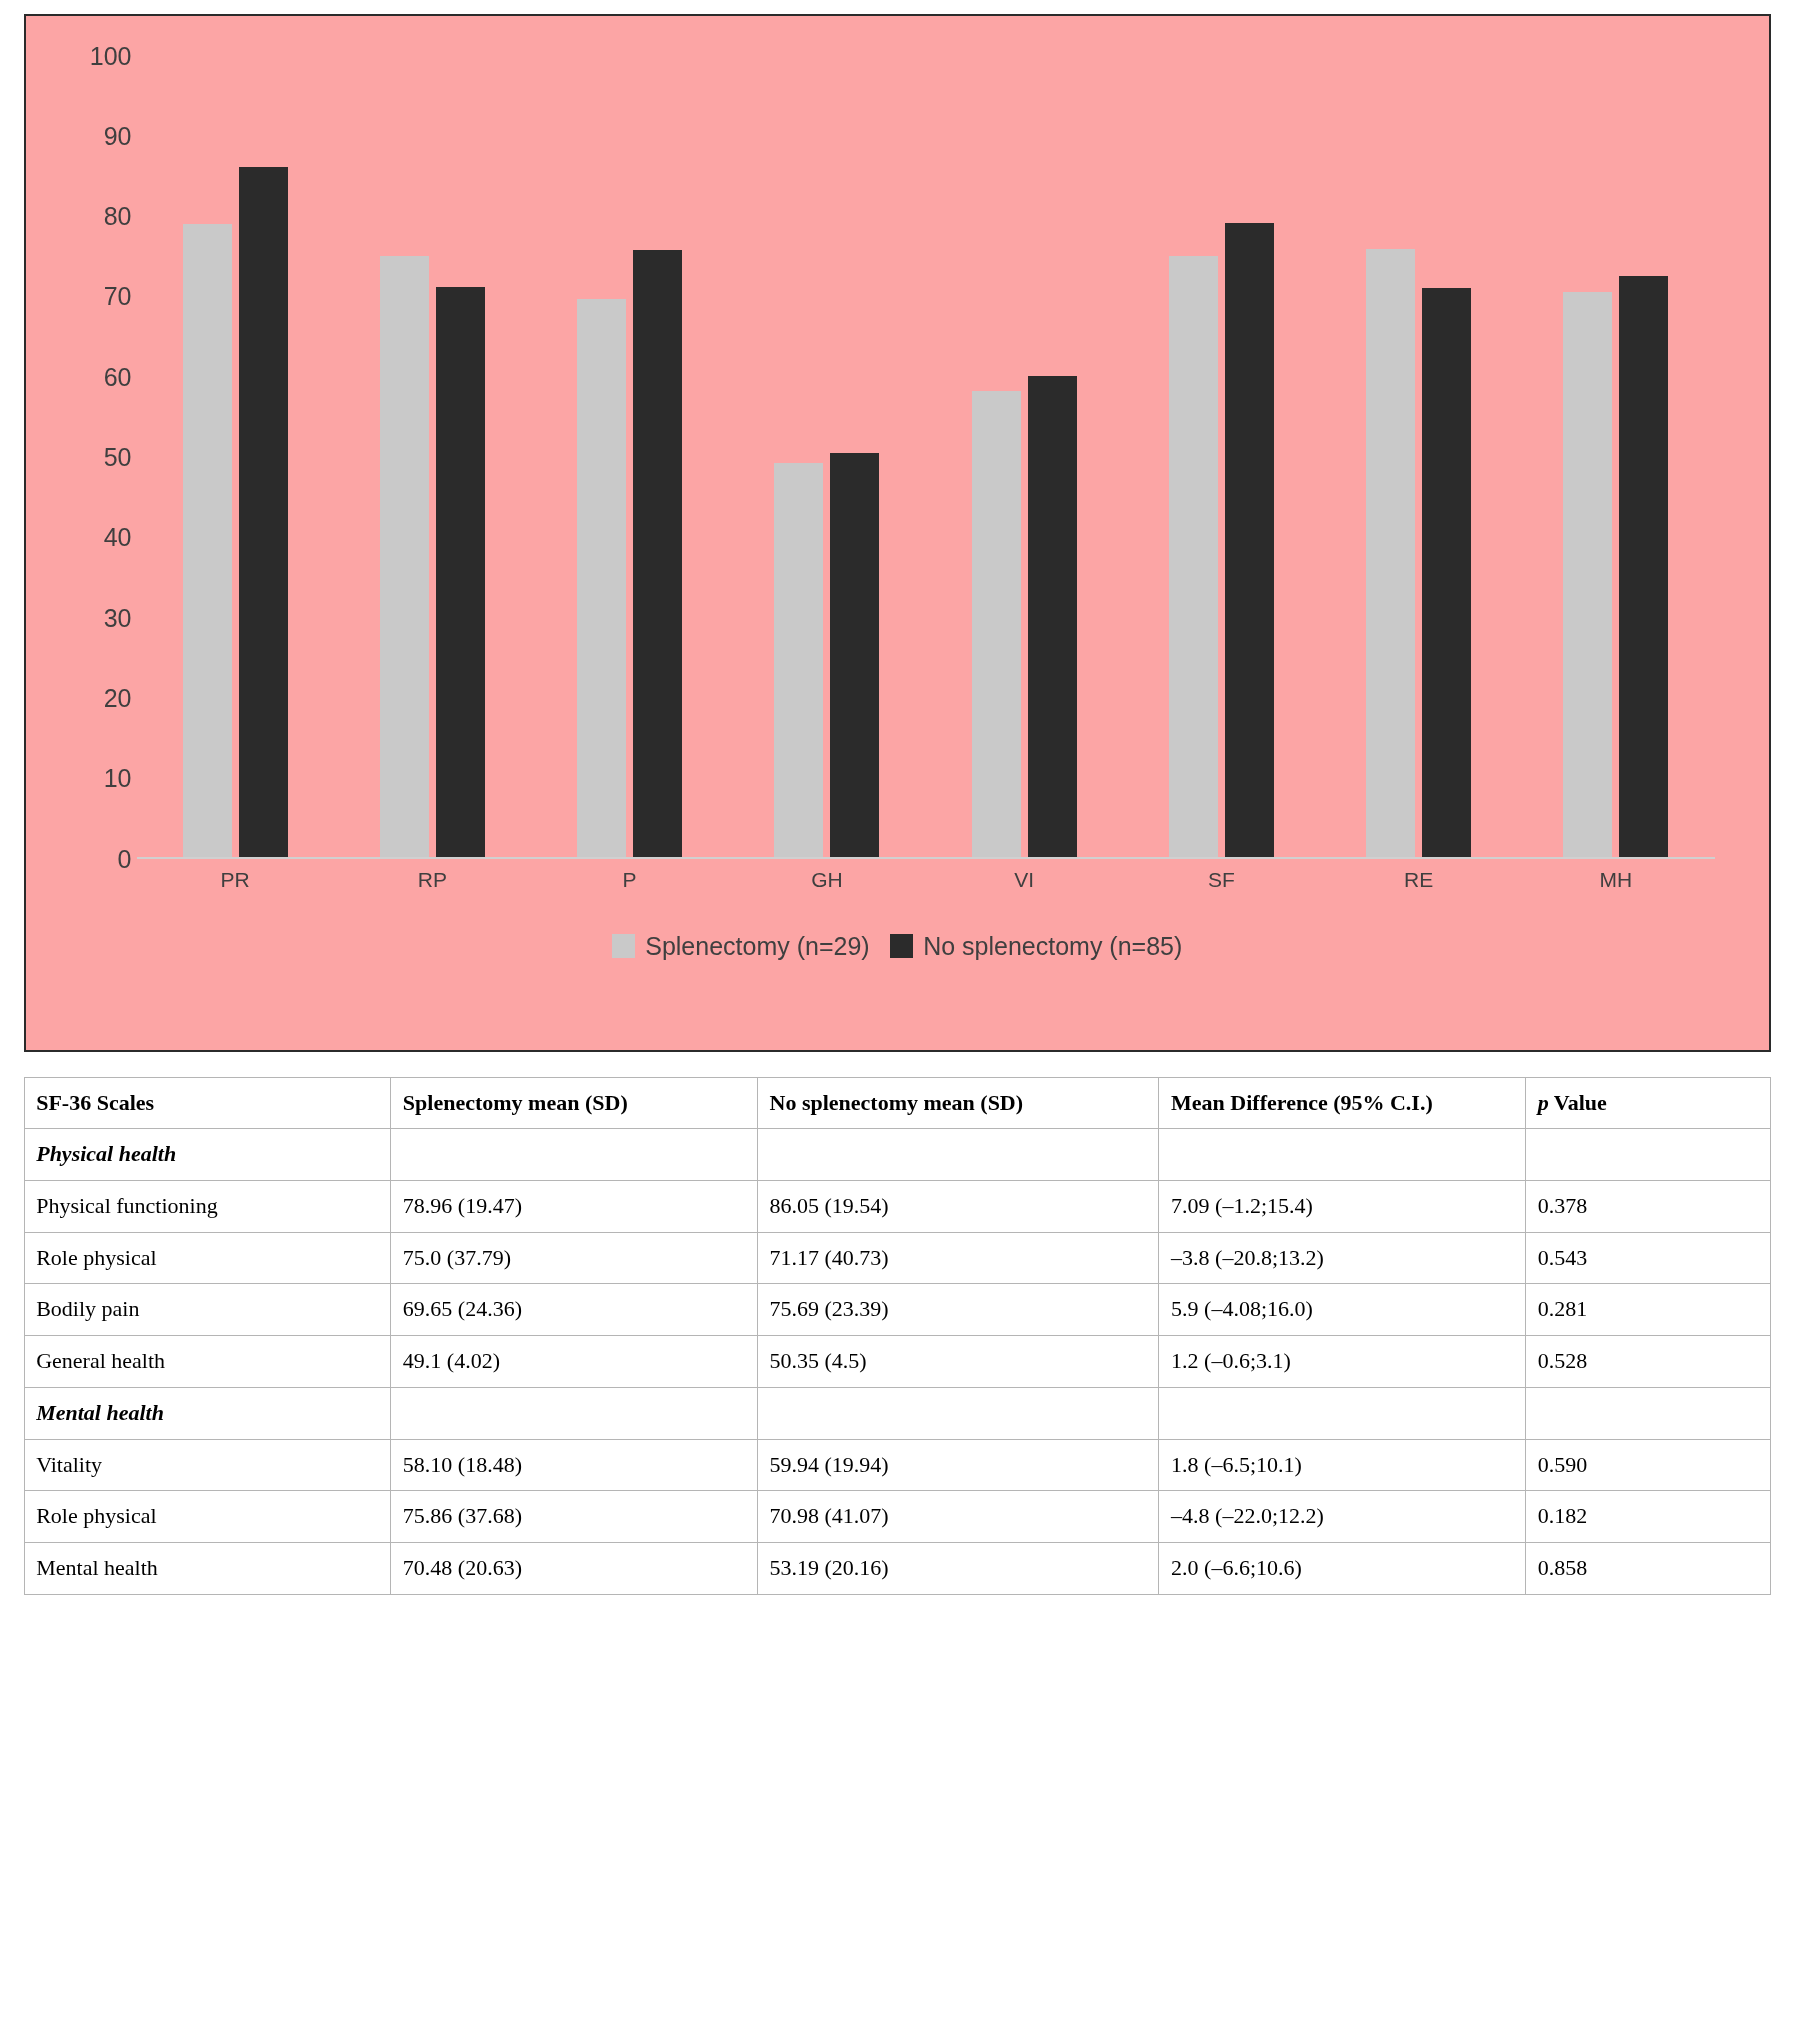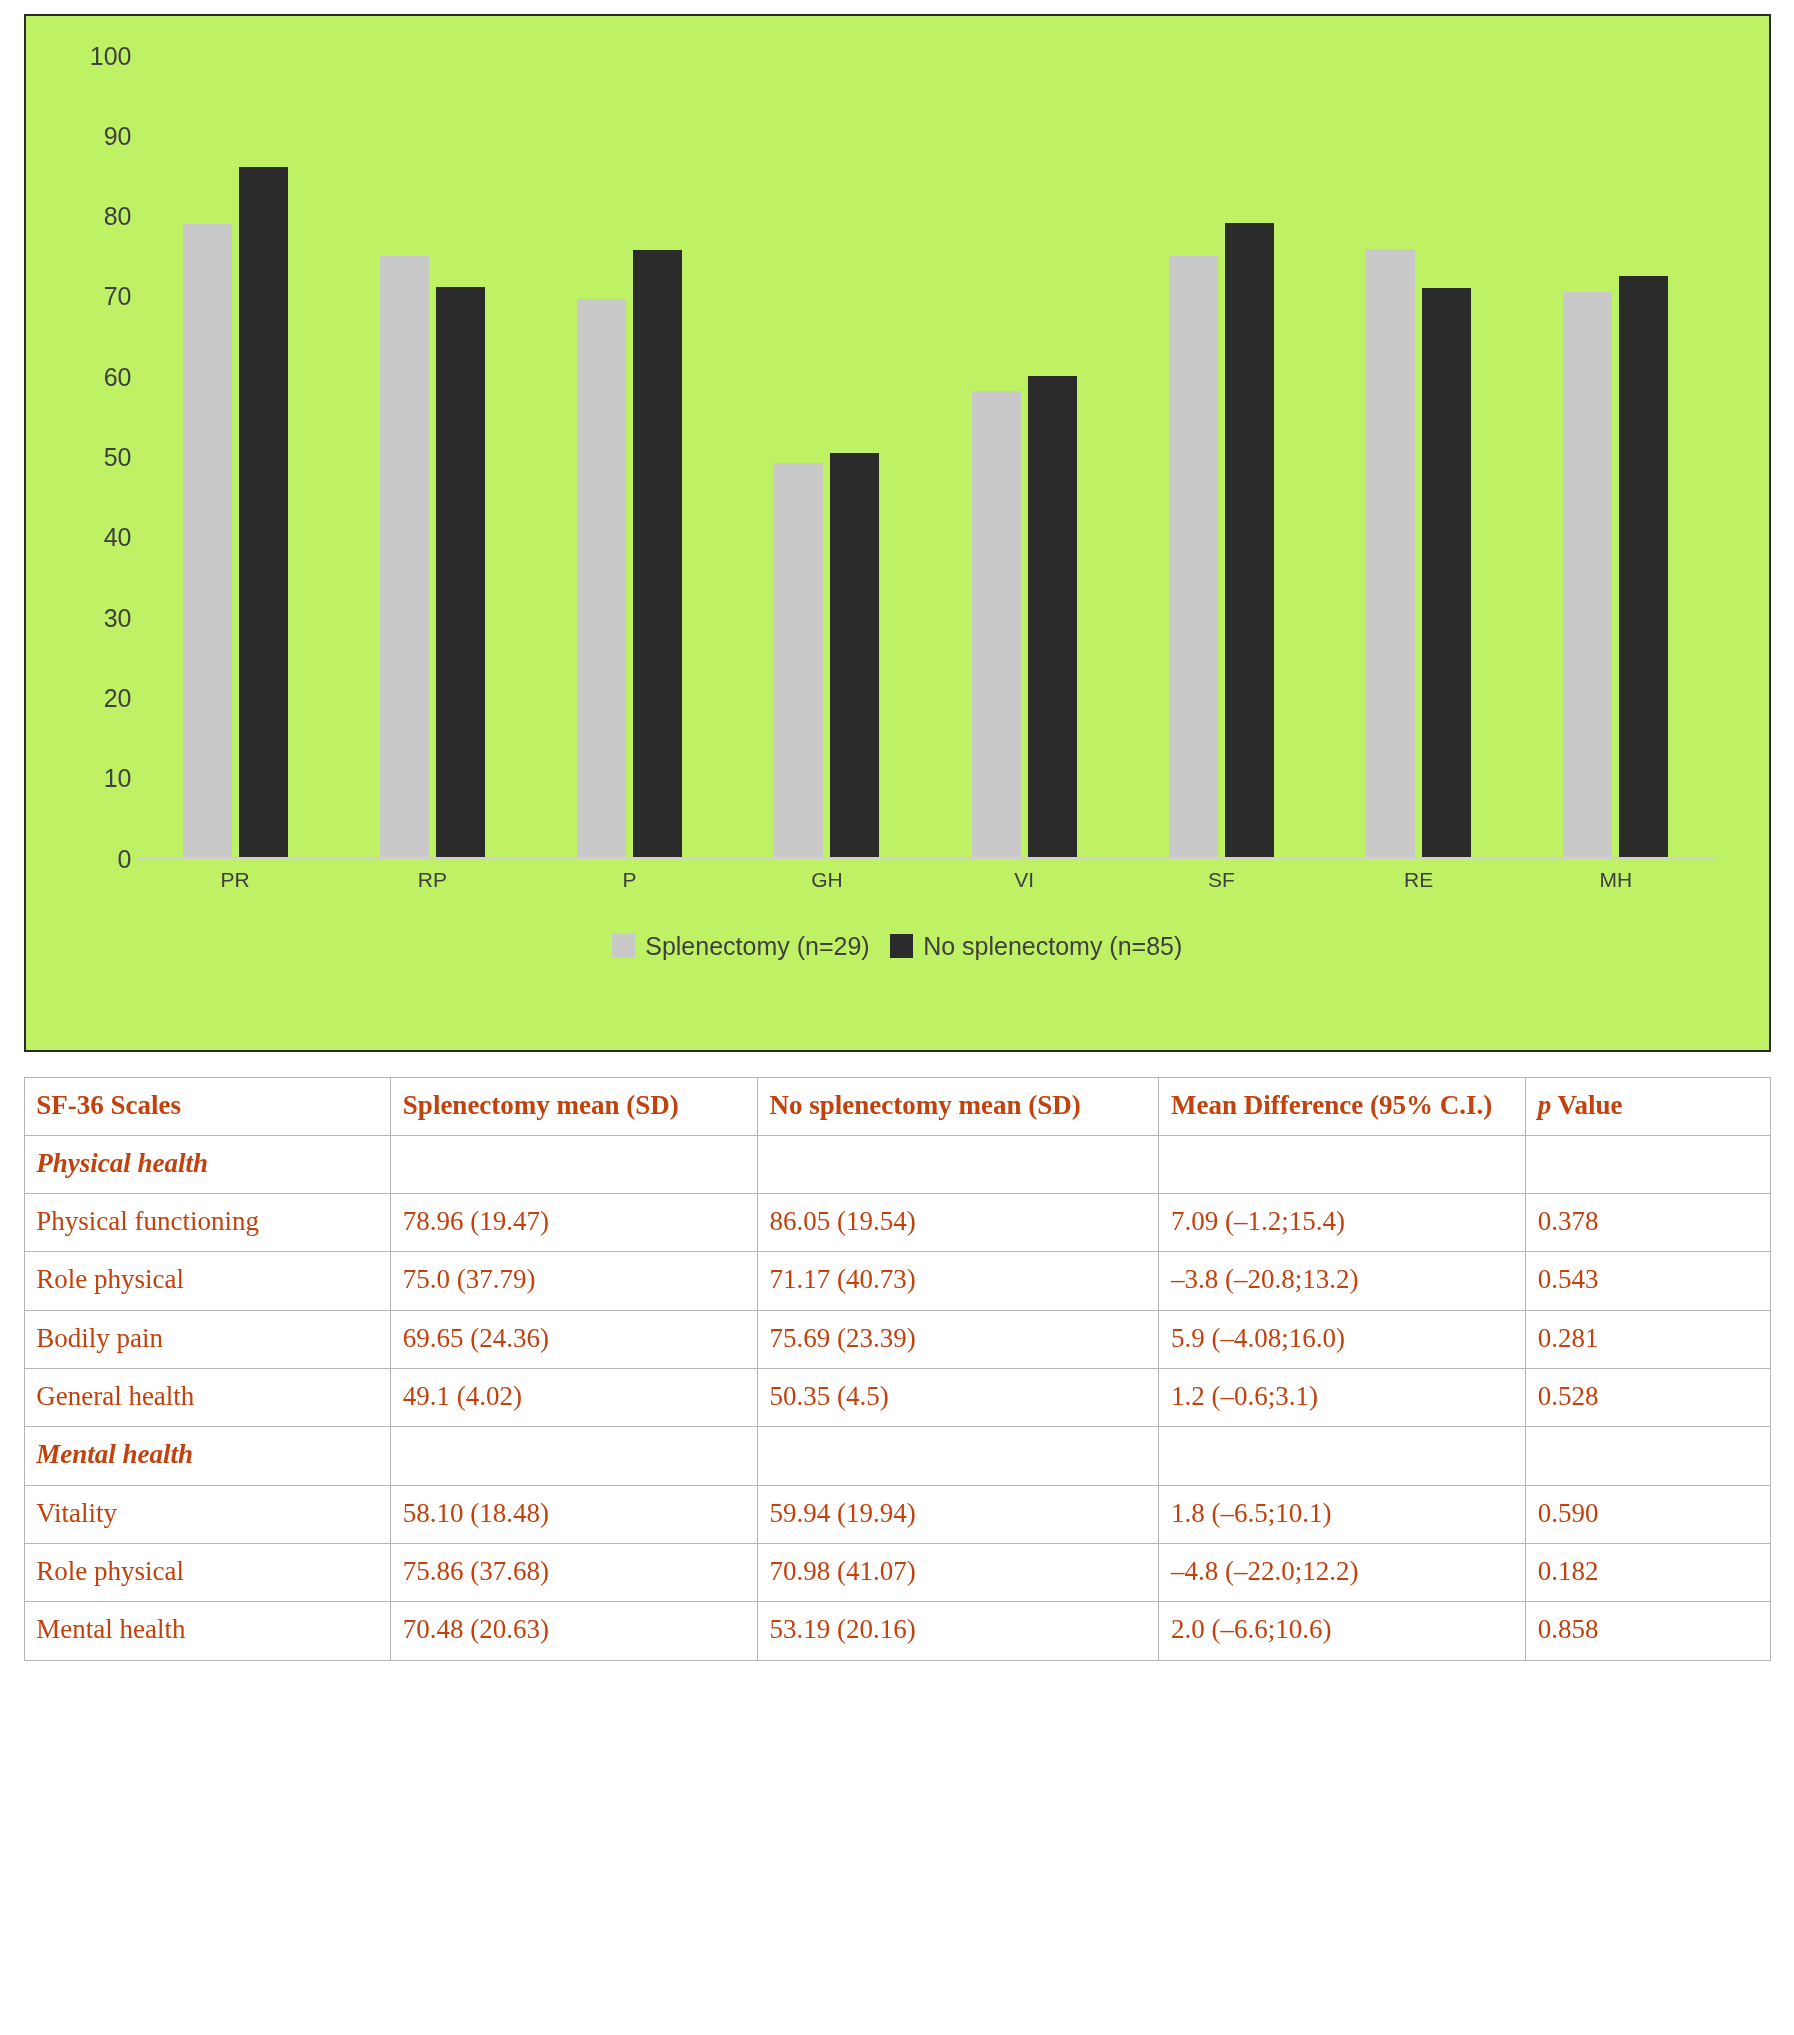--- a/index.html
+++ b/index.html
@@ -10,21 +10,21 @@
   }
   body {
     width: 1794px;
     min-height: 2035px;
     padding: 13.5px 23.5px 18px 23.5px;
   }
 
   
   .chart-panel {
     border: 2.7px solid #2b2b2b;
-    background: #bef264;
+    background: #fca5a5;
     padding: 0;
     position: relative;
     height: 1038px;
   }
   .chart-inner {
     position: relative;
     width: 100%;
     height: 100%;
   }
 
@@ -126,22 +126,22 @@
   }
 
   
   .table-wrap {
     margin-top: 25px;
   }
   table.sf36 {
     width: 100%;
     border-collapse: collapse;
     font-family: "Liberation Serif", serif;
-    font-size: 27px;
-    color: #c2410c;
+    font-size: 22px;
+    color: #000000;
   }
   table.sf36 th, table.sf36 td {
     border: 1.4px solid #b5b5b5;
     text-align: left;
     vertical-align: top;
     padding: 10px 11.7px 11.7px 11.7px;
     line-height: 1.32;
   }
   table.sf36 thead th {
     font-weight: bold;

